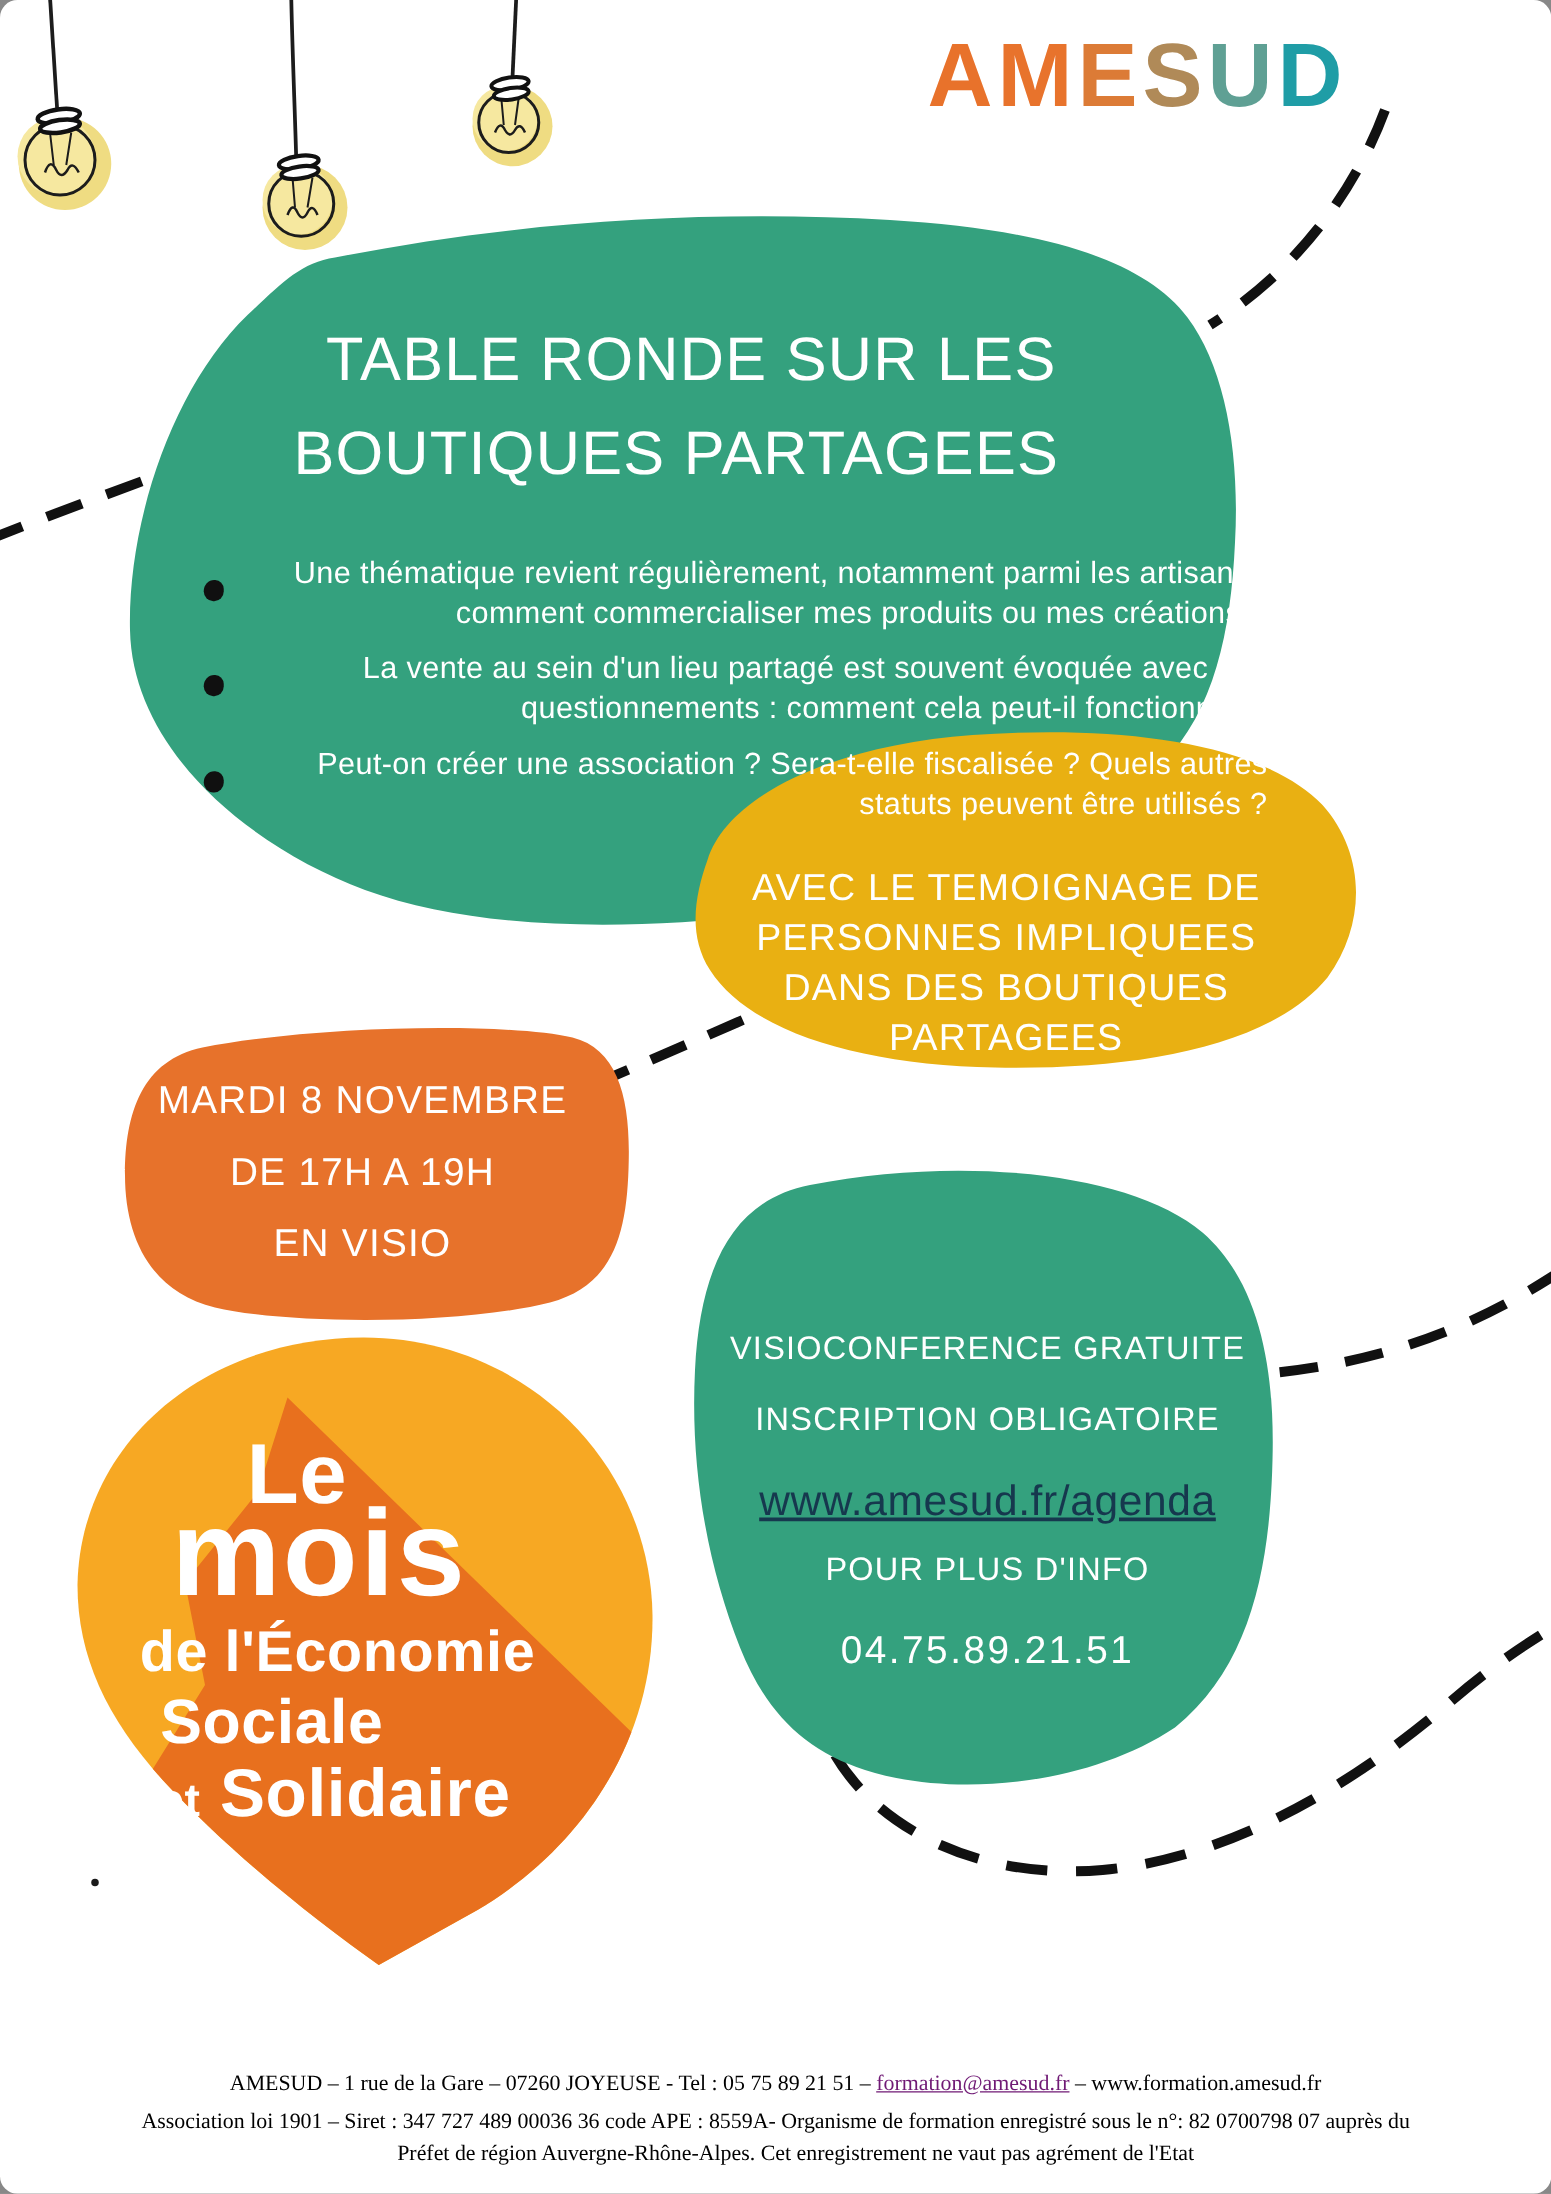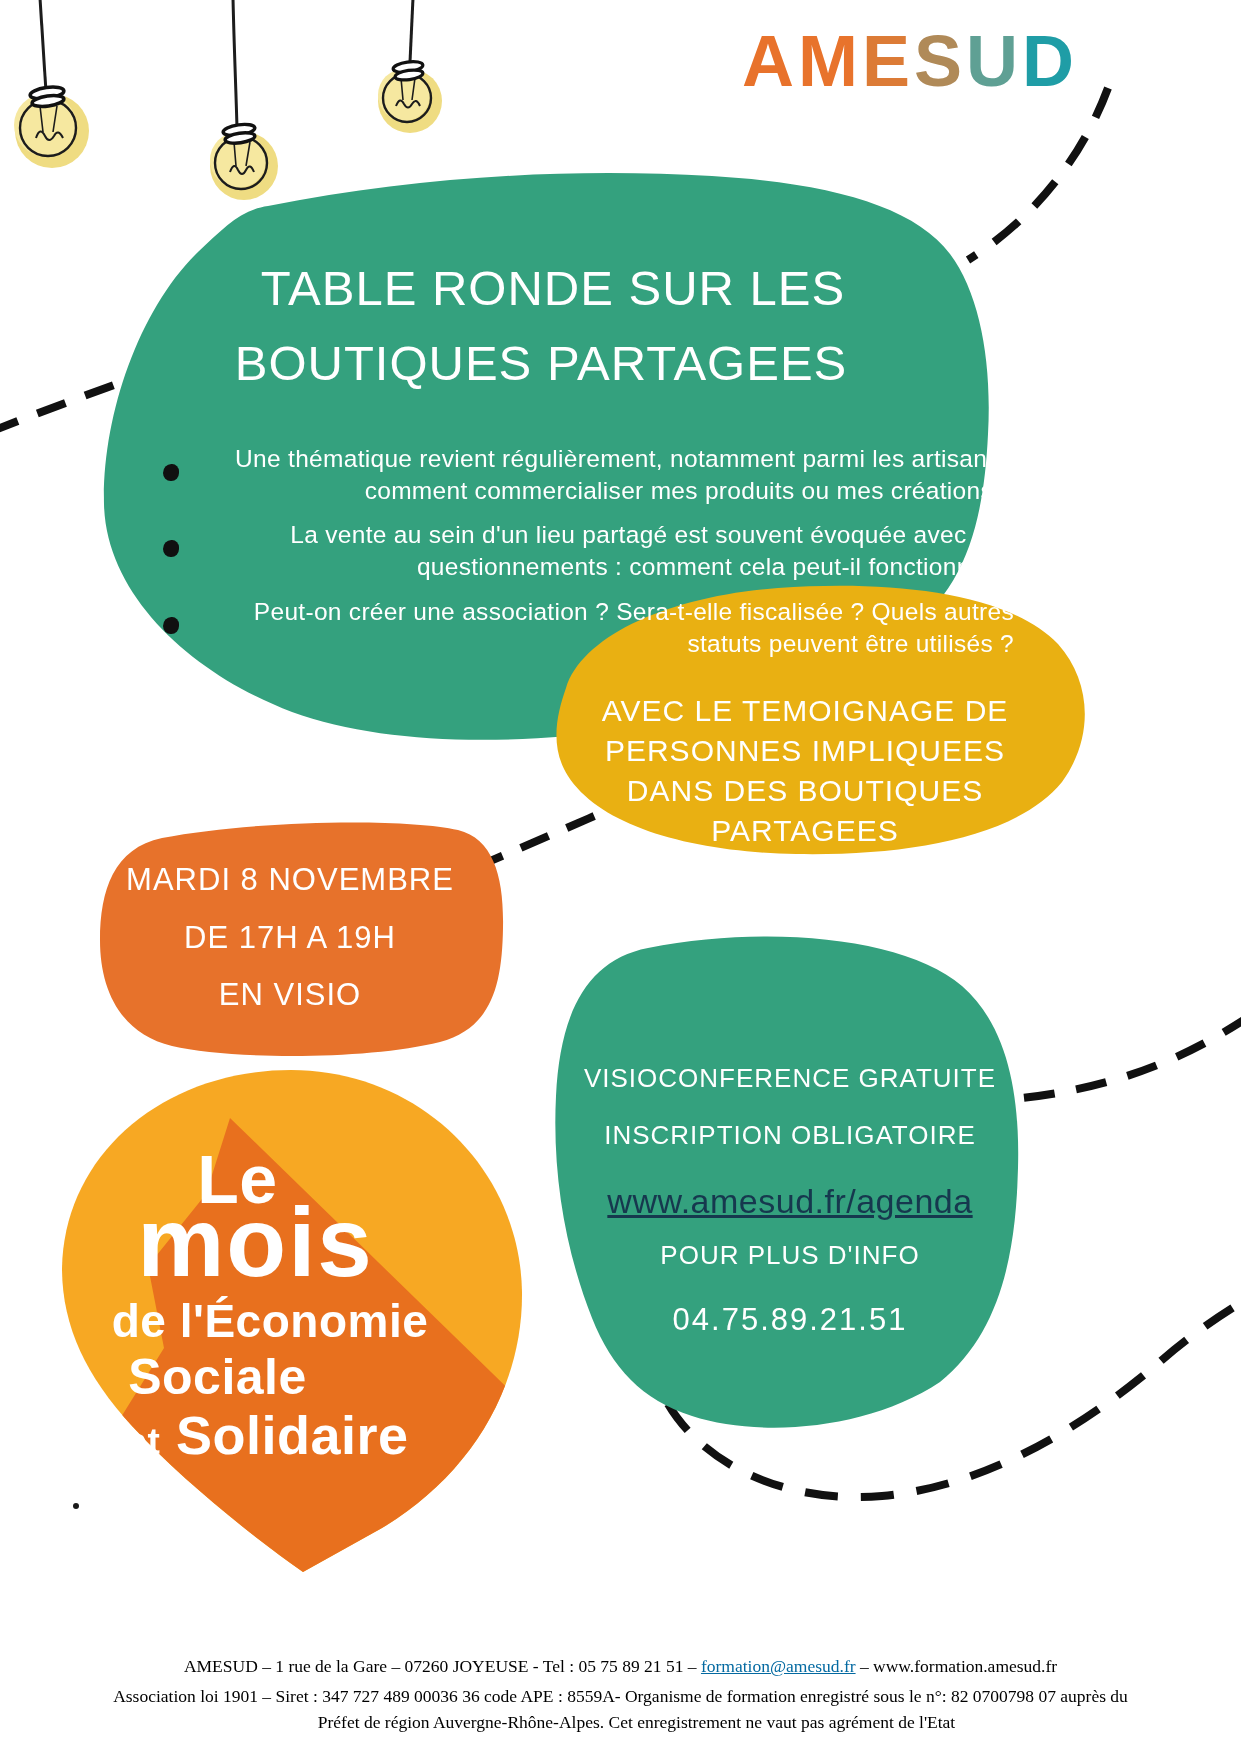--- a/index.html
+++ b/index.html
@@ -1,17 +1,17 @@
 <!DOCTYPE html>
 <html><head>
 <meta charset="utf-8">
 <style>
   html,body{margin:0;padding:0;background:#888;}
   .poster{position:relative;width:1241px;height:1755px;background:#ffffff;overflow:hidden;
-          font-family:"Liberation Sans", sans-serif;}
+          font-family:"Liberation Sans", sans-serif;border-radius:14px;}
   .abs{position:absolute;}
   .wtxt{color:#ffffff;font-family:"Liberation Sans", sans-serif;text-align:center;
         letter-spacing:1px;white-space:nowrap;}
   svg{position:absolute;left:0;top:0;}
 
   
   .amesud{left:742px;top:20px;font-size:72px;font-weight:800;letter-spacing:4px;
           font-family:"Liberation Sans", sans-serif;white-space:nowrap;}
   .amesud span:nth-child(1){color:#E8722B;}
   .amesud span:nth-child(2){color:#E8732C;}
@@ -50,21 +50,21 @@
   .ess-mois{left:128px;width:255px;top:1186px;font-size:98px;letter-spacing:2px;}
   .ess-eco{left:90px;width:360px;top:1294px;font-size:46px;}
   .ess-soc{left:95px;width:245px;top:1348px;font-size:50px;}
   .ess-sol{left:100px;width:335px;top:1404px;font-size:54px;}
   .ess-sol .small{font-size:37px;font-weight:bold;}
 
   
   .footer{left:0;width:1241px;text-align:center;color:#000;
           font-family:"Liberation Serif", serif;font-size:17.5px;white-space:nowrap;}
   .f1{top:1656px;} .f2{top:1686px;} .f3{top:1712px;padding-left:16px;}
-  .footer a{color:#0369a1;text-decoration:underline;cursor:pointer;}
+  .footer a{color:#701a75;text-decoration:underline;cursor:pointer;}
 </style>
 </head>
 <body>
 
 <div class="poster">
 
   <svg width="1241" height="1755" viewBox="0 0 1241 1755">
 
     <g stroke="#111111" stroke-width="8" fill="none">
       <path d="M 1108,88 C 1085,150 1040,215 968,260" stroke-dasharray="32 22"></path>

